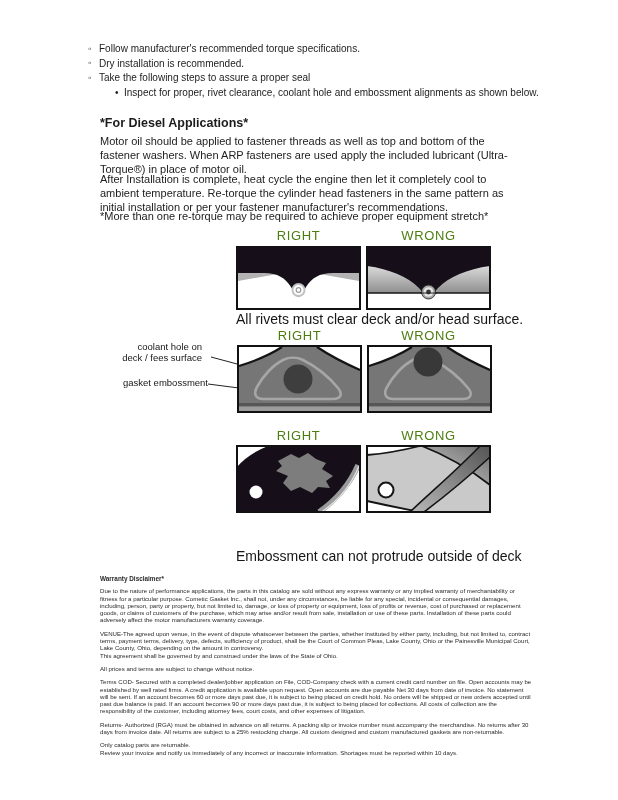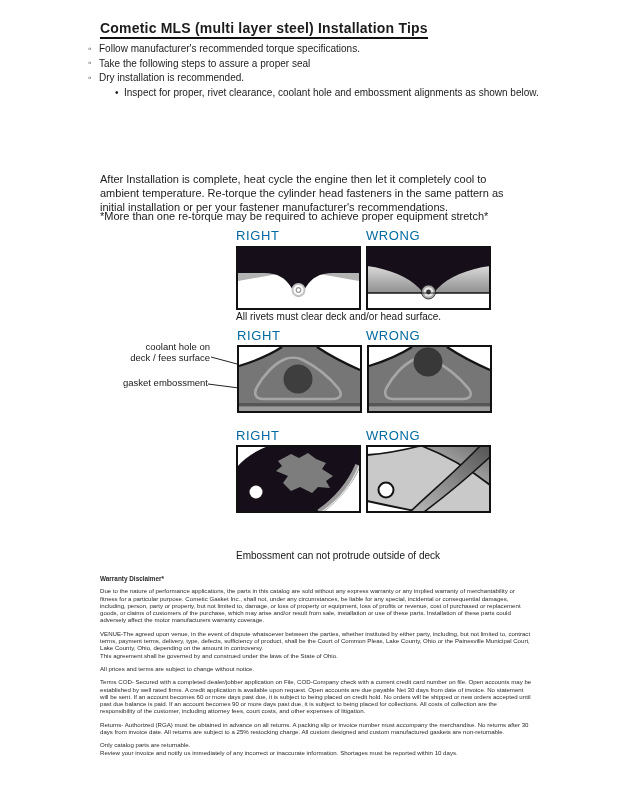--- a/index.html
+++ b/index.html
@@ -15,51 +15,50 @@
   .b::before{content:"\25E6";position:absolute;left:0;top:-0.5px;}
   .sb{position:relative;margin-left:27px;padding-left:9px;}
   .sb::before{content:"\2022";position:absolute;left:0;top:0;}
 
   .h2{left:100px;top:116px;font-size:12.5px;font-weight:bold;}
   .para{left:100px;width:424px;font-size:11px;line-height:14px;}
   .p1{top:134px;}
   .p2{top:172px;}
   .note{top:209px;}
 
-  .dg-label{width:125px;font-size:13px;letter-spacing:.6px;color:#0369a1;}
-  .cap{font-size:10px;color:#161616;}
+  .dg-label{width:125px;text-align:center;font-size:13px;letter-spacing:.6px;color:#4d7c0f;}
+  .cap{font-size:14px;color:#161616;}
   .panel{width:125px;height:68px;}
   .panel svg{display:block;width:100%;height:100%;}
   .panel.r1{height:64px;}
 
   .anno{font-size:9.5px;line-height:11px;text-align:right;color:#161616;}
 
   .legal{left:100px;top:575px;width:433px;font-size:6.1px;line-height:7.3px;color:#2a2a2a;}
   .legal .lh{font-size:6.4px;font-weight:bold;margin:0 0 5px 0;}
   .legal p{margin:0 0 6px 0;}
   .legal p.tight{margin:0;}
 
   .footer{left:383px;top:758px;font-size:12.5px;color:#a21caf;letter-spacing:.3px;margin-top:41px;}
 </style>
 </head>
 <body>
 
 <div class="page">
 
-  <div class="abs title">
-    <span>Cometic MLS (multi layer steel) Installation Tips</span>
-  </div>
 
   <div class="abs bullets">
     <div class="b">Follow manufacturer's recommended torque specifications.</div>
+    <div class="b">Dry installation is recommended.</div>
     <div class="b">Take the following steps to assure a proper seal</div>
-    <div class="b">Dry installation is recommended.</div>
     <div class="sb">Inspect for proper, rivet clearance, coolant hole and embossment alignments as shown below.</div>
   </div>
 
+  <div class="abs h2">*For Diesel Applications*</div>
+  <div class="abs para p1">Motor oil should be applied to fastener threads as well as top and bottom of the fastener washers. When ARP fasteners are used apply the included lubricant (Ultra-Torque®) in place of motor oil.</div>
   <div class="abs para p2">After Installation is complete, heat cycle the engine then let it completely cool to ambient temperature. Re-torque the cylinder head fasteners in the same pattern as initial installation or per your fastener manufacturer's recommendations.</div>
   <div class="abs para note">*More than one re-torque may be required to achieve proper equipment stretch*</div>
 
   <div class="abs dg-label" style="left:236px;top:228px;">RIGHT</div>
   <div class="abs dg-label" style="left:366px;top:228px;">WRONG</div>
 
   <div class="abs panel r1" style="left:236px;top:246px;">
     <svg viewBox="0 0 125 64">
       <rect x="1" y="1" width="123" height="62" fill="#ffffff" stroke="#111111" stroke-width="2"></rect>
       <polygon points="2,27 47,27 2,35" fill="#b3b3b3"></polygon>
@@ -89,21 +88,21 @@
       <circle cx="62.5" cy="46" r="2.4" fill="#3a3a3a"></circle>
       <line x1="54" y1="47" x2="71" y2="47" stroke="#1a1a1a" stroke-width="1.1" opacity="0.85"></line>
     </svg>
   </div>
 
   <div class="abs cap" style="left:236px;top:311px;">All rivets must clear deck and/or head surface.</div>
 
   <div class="abs dg-label" style="left:237px;top:328px;">RIGHT</div>
   <div class="abs dg-label" style="left:366px;top:328px;">WRONG</div>
 
-  <div class="abs anno" style="left:100px;top:341px;width:110px;">
+  <div class="abs anno" style="left:92px;top:341px;width:110px;">
     <div>coolant hole on</div>
     <div>deck / fees surface</div>
   </div>
   <div class="abs anno" style="left:100px;top:377px;width:108px;">gasket embossment</div>
 
   <svg class="abs" style="left:205px;top:348px;" width="100" height="50">
     <line x1="6" y1="9" x2="88" y2="31" stroke="#222222" stroke-width="1"></line>
     <line x1="3" y1="36" x2="57" y2="43" stroke="#222222" stroke-width="1"></line>
   </svg>
 

